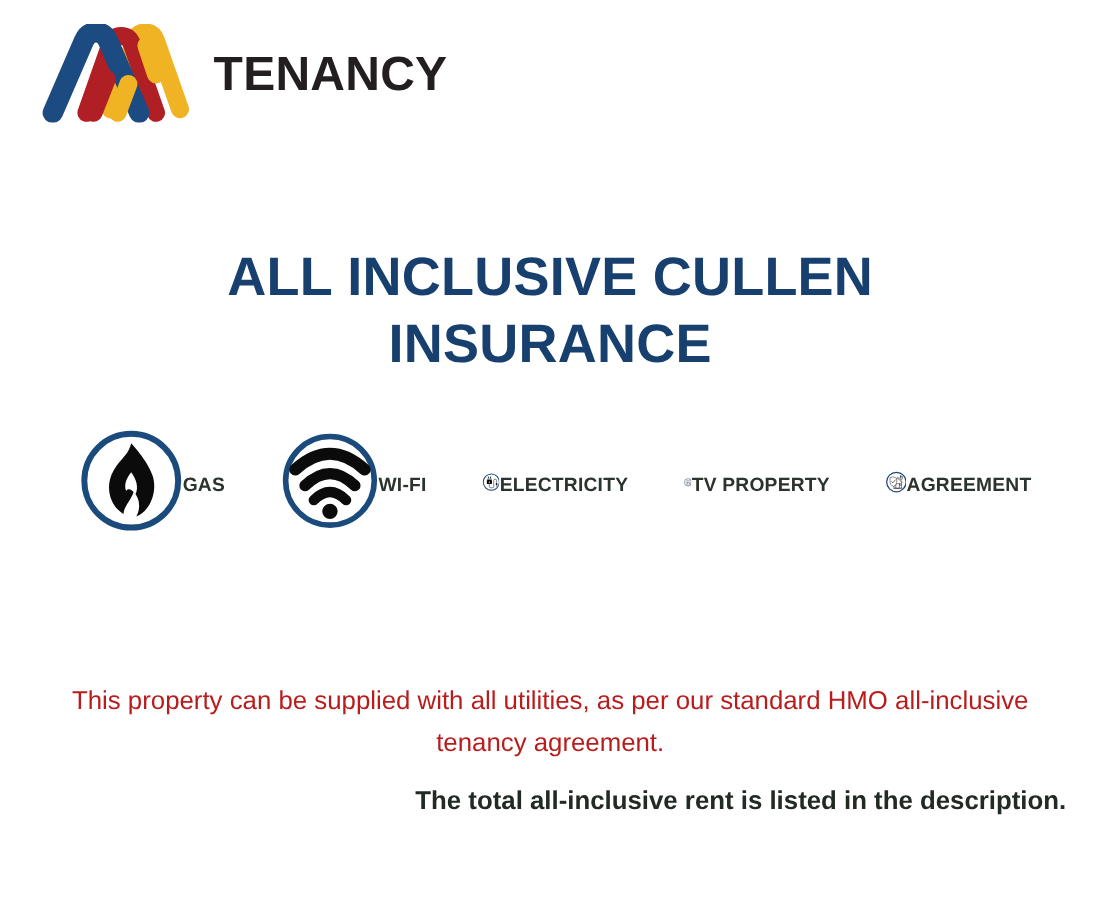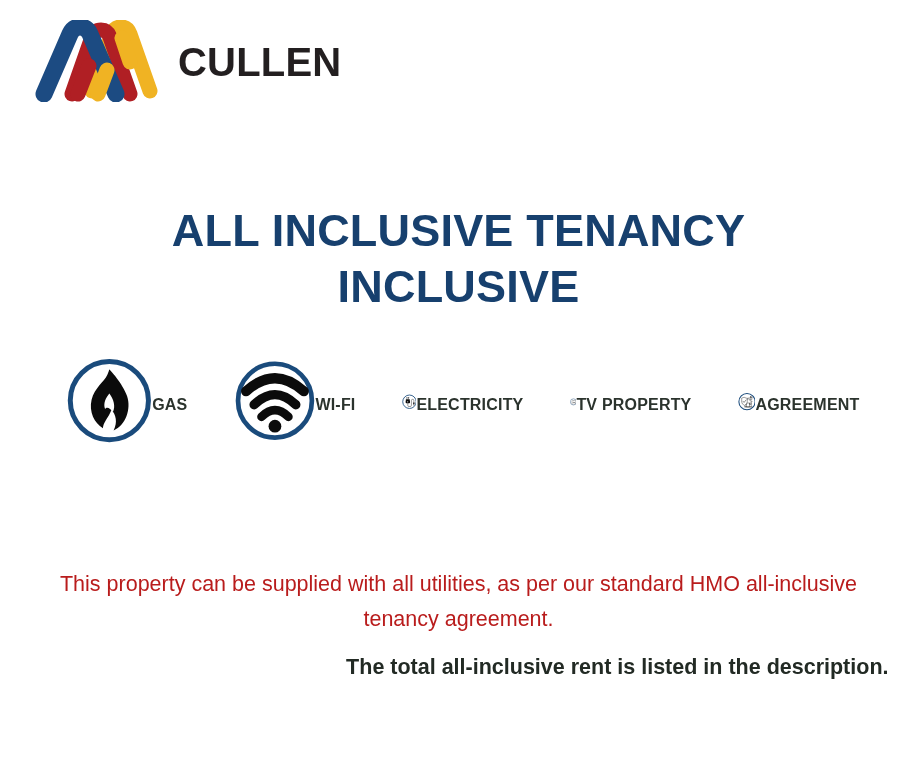--- a/index.html
+++ b/index.html
@@ -158,27 +158,27 @@
       <path d="M10 74 L36 14 Q39 7 46 7 Q53 7 56 14 L82 74" fill="none" stroke="#1C4B82" stroke-width="17" stroke-linecap="round" stroke-linejoin="round"></path>
 
       <path d="M88 18 L96 42" fill="none" stroke="#F0B323" stroke-width="15" stroke-linecap="round"></path>
 
       <path d="M44 74 L55 46" fill="none" stroke="#B01F24" stroke-width="15" stroke-linecap="round"></path>
 
       <path d="M64 74 L73 50" fill="none" stroke="#F0B323" stroke-width="15" stroke-linecap="round"></path>
     </svg>
 
     <div class="brand-words">
-      <span class="brand-line1">CULLEN</span>
+      <span class="brand-line1">TENANCY</span>
     </div>
   </div>
 
   <h1 class="title">
-    <span class="t-line">ALL INCLUSIVE TENANCY</span>
-    <span class="t-line">INCLUSIVE</span>
+    <span class="t-line">ALL INCLUSIVE CULLEN</span>
+    <span class="t-line">INSURANCE</span>
   </h1>
 
   <div class="icon-row">
 
     <div class="icon-item">
       <svg class="icon-badge" viewBox="0 0 122 128" aria-hidden="true">
         <circle cx="61" cy="62" r="55" fill="#ffffff" stroke="#1A4B7C" stroke-width="7"></circle>
         <path d="M61 18
                  C 61 18, 80 38, 86 56
                  C 92 74, 84 97, 67 104

